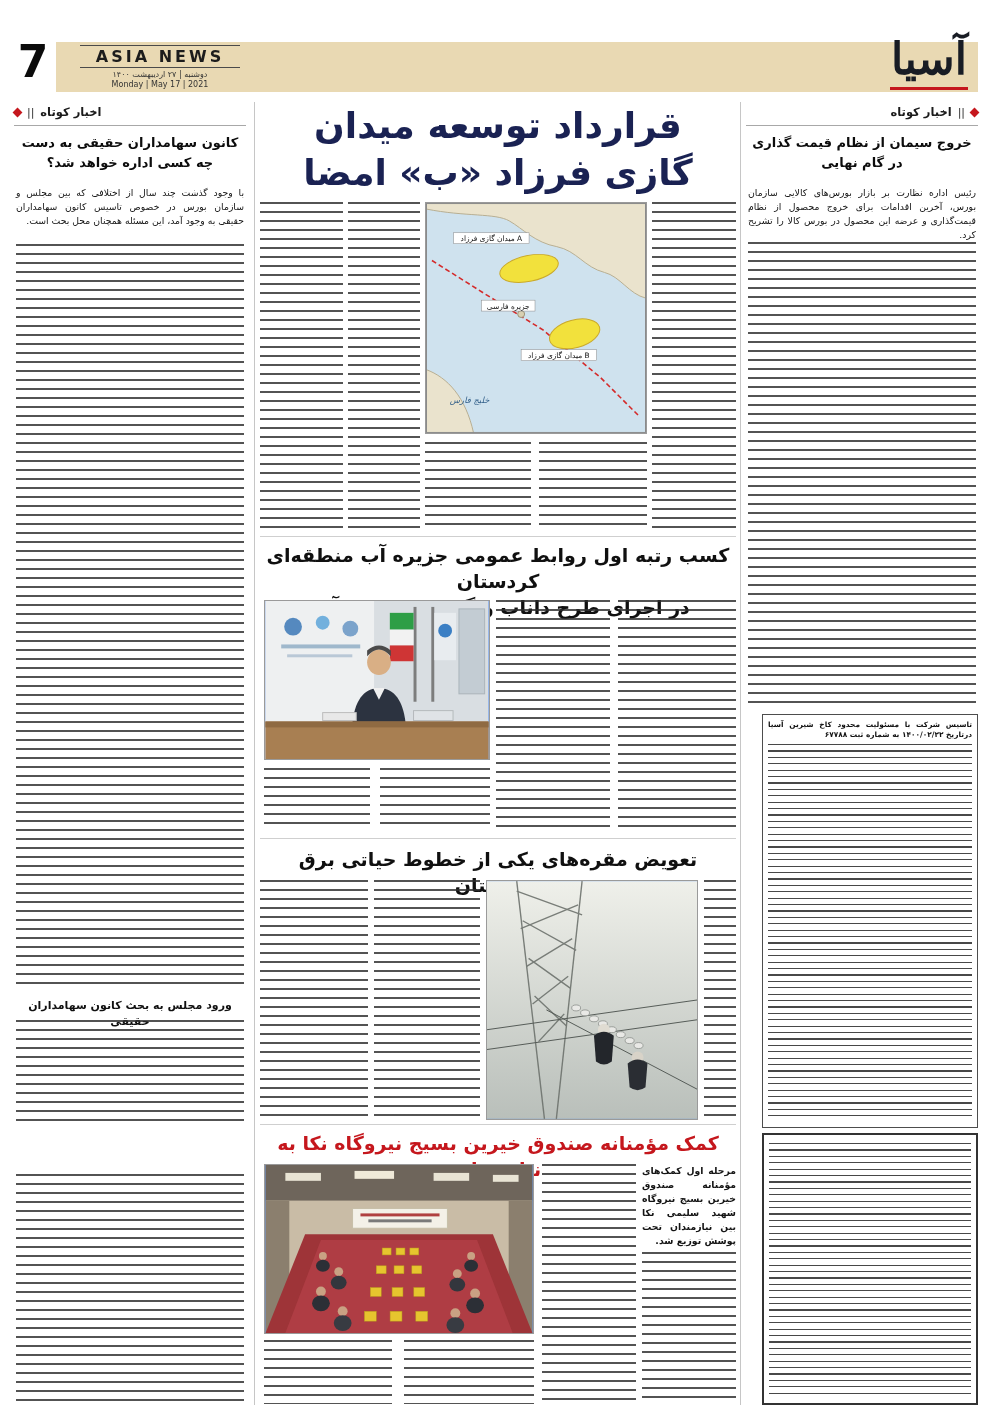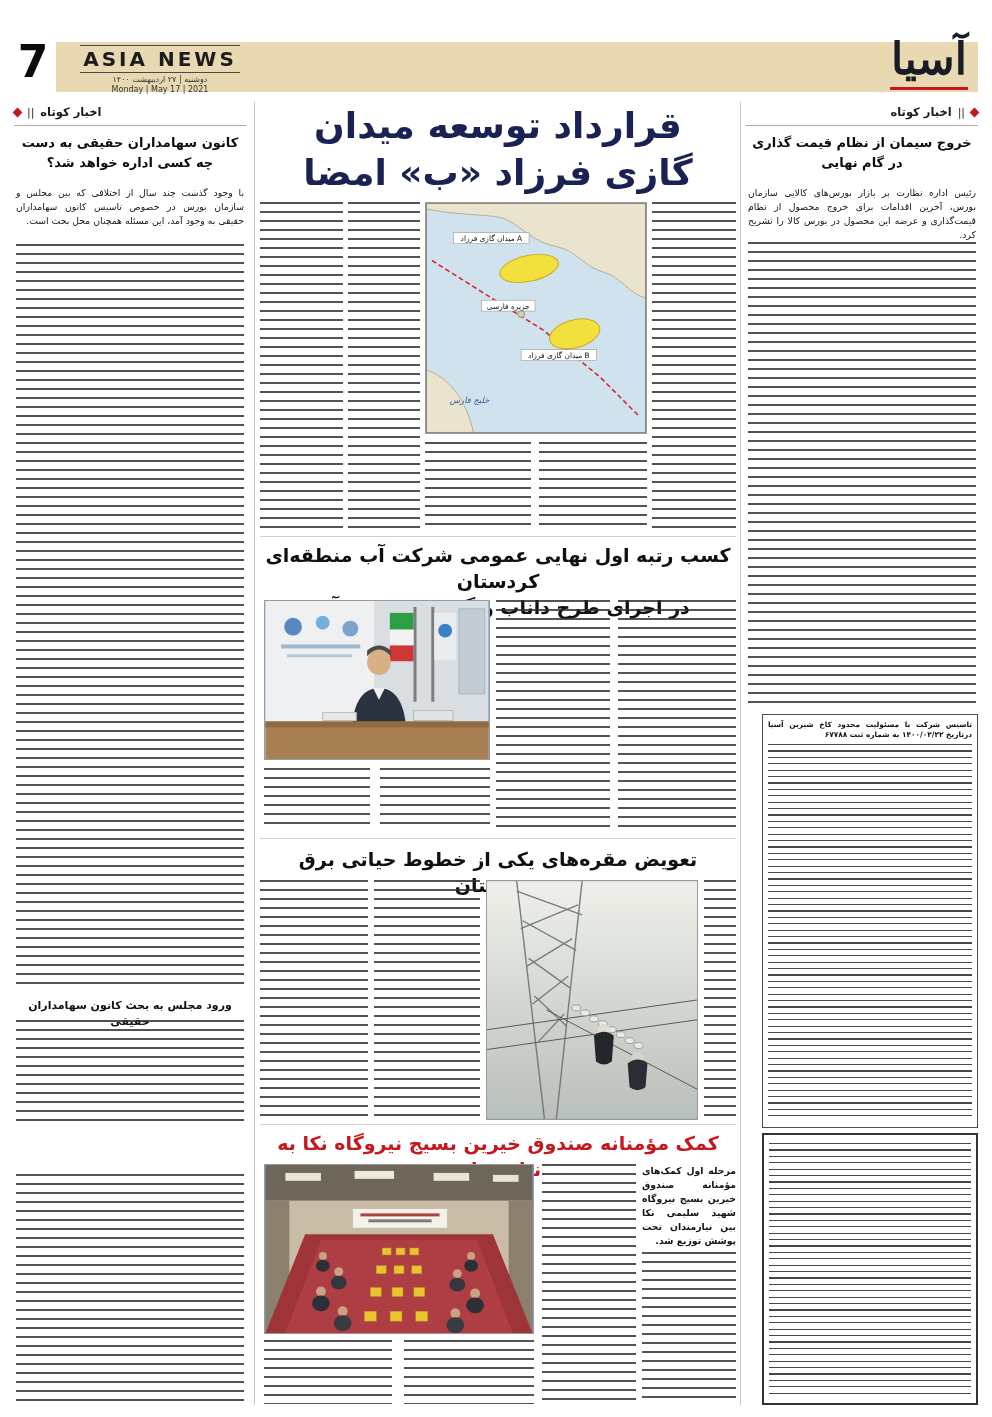--- a/index.html
+++ b/index.html
@@ -4,21 +4,21 @@
 <style>
   * { margin:0; padding:0; box-sizing:border-box; }
   html,body { background:#fff; }
   body { font-family:"DejaVu Sans", sans-serif; }
   .page { position:relative; width:992px; height:1417px; margin:0 auto; background:#ffffff; overflow:hidden; }
 
   
   .header-band { position:absolute; left:56px; top:42px; width:922px; height:50px; background:#e9d9b3; }
   .page-number { position:absolute; left:12px; top:38px; width:42px; font-size:44px; font-weight:bold; color:#0b0b0b; text-align:center; line-height:1.1; }
   .brand-block { position:absolute; left:80px; top:45px; width:160px; text-align:center; }
-  .brand-title { direction:ltr; font-size:20px; font-weight:bold; letter-spacing:3px; color:#1c1c1c; border-top:1.5px solid #4a4a4a; border-bottom:1.5px solid #4a4a4a; padding:1px 2px; }
+  .brand-title { direction:ltr; font-size:16px; font-weight:bold; letter-spacing:3px; color:#1c1c1c; border-top:1.5px solid #4a4a4a; border-bottom:1.5px solid #4a4a4a; padding:1px 2px; }
   .brand-dates { margin-top:2px; font-size:8px; line-height:1.3; color:#333; }
   .brand-dates .fa { direction:rtl; }
   .brand-dates .en { direction:ltr; }
   .logo-block { position:absolute; right:24px; top:34px; text-align:center; }
   .logo-text { font-family:"DejaVu Serif", serif; font-size:44px; font-weight:bold; color:#181c24; line-height:1.15; direction:rtl; }
   .logo-bar { width:78px; height:3px; background:#c5171d; margin:2px auto 0; }
 
   
   .v-divider { position:absolute; top:102px; width:1px; height:1303px; background:#c6c6c6; }
   .col-wrap { position:absolute; top:102px; height:1303px; direction:rtl; }
@@ -150,21 +150,21 @@
     </div>
 
     <div class="abs lines" style="left:88px; top:100px; width:72px; height:330px;"></div>
     <div class="abs lines" style="left:0; top:100px; width:83px; height:330px;"></div>
     <div class="abs lines" style="left:165px; top:340px; width:106px; height:90px;"></div>
     <div class="abs lines" style="left:279px; top:340px; width:108px; height:90px;"></div>
 
     <div class="center-hr" style="top:434px;"></div>
 
     <div class="art-headline" style="top:440px;">
-      <div>کسب رتبه اول نهایی عمومی شرکت آب منطقه‌ای کردستان</div>
+      <div>کسب رتبه اول روابط عمومی جزیره آب منطقه‌ای کردستان</div>
       <div>در اجرای طرح داناب و گسترش سواد آبی</div>
     </div>
 
     <div class="photo-frame" style="left:4px; top:498px; width:226px; height:160px;">
       <svg viewBox="0 0 226 160" xmlns="http://www.w3.org/2000/svg">
         <rect width="226" height="160" fill="#d9dee2"></rect>
         <rect x="0" y="0" width="110" height="160" fill="#eef0f1"></rect>
         <circle cx="28" cy="26" r="9" fill="#2e6fb3" opacity="0.8"></circle>
         <circle cx="58" cy="22" r="7" fill="#53a0d8" opacity="0.8"></circle>
         <circle cx="86" cy="28" r="8" fill="#2e6fb3" opacity="0.6"></circle>

